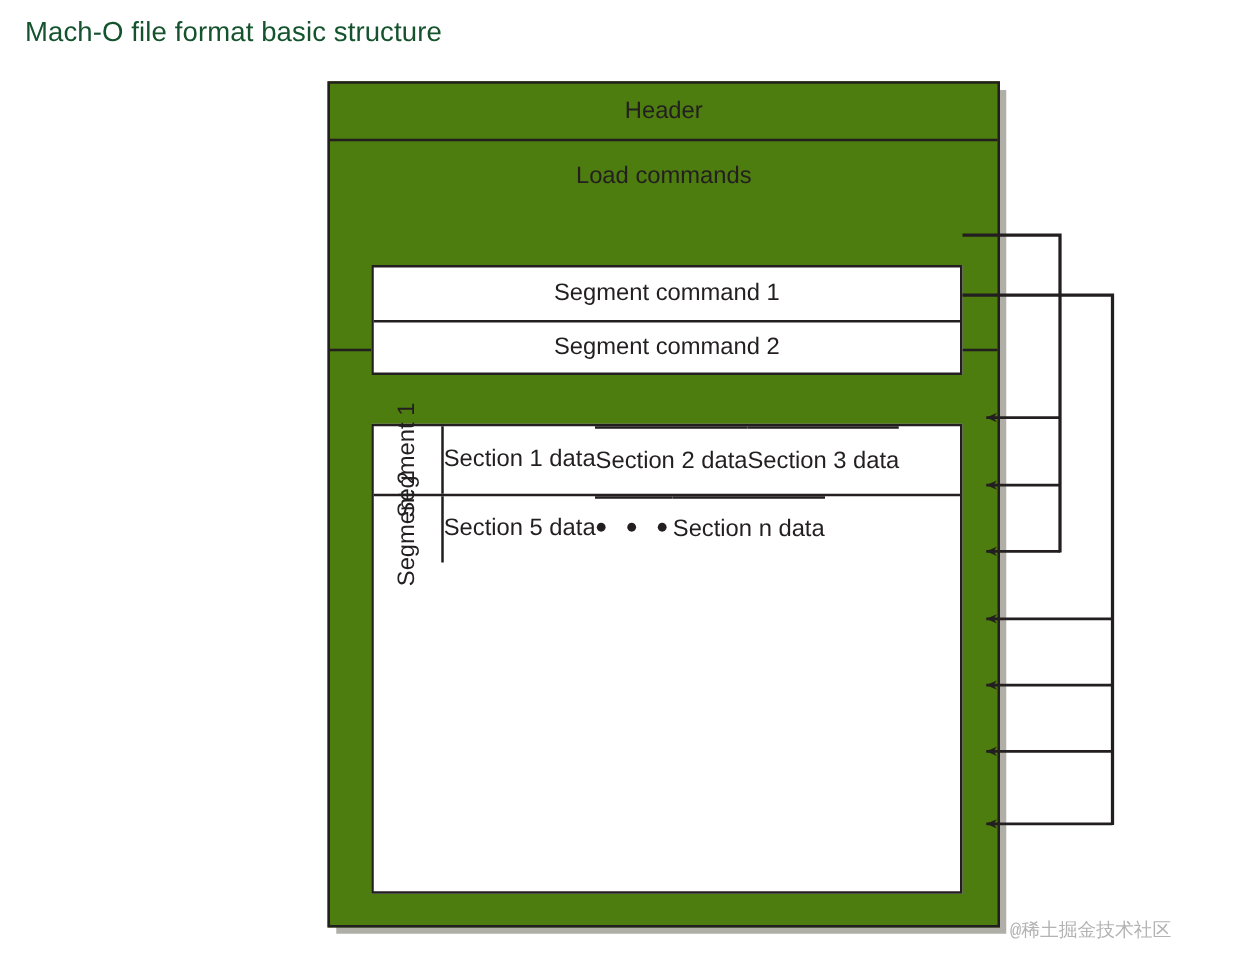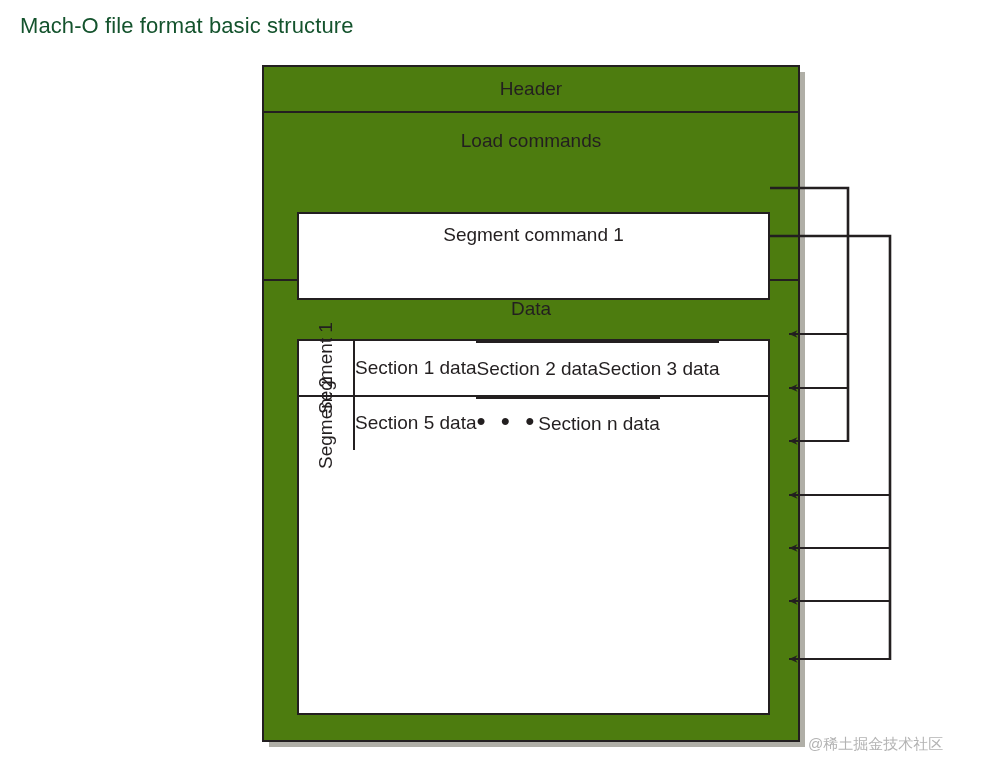--- a/index.html
+++ b/index.html
@@ -176,43 +176,43 @@
   }
 
   
   #watermark {
     position: absolute;
     left: 808px;
     top: 735px;
     font-size: 15px;
     color: #b3b3b3;
     white-space: nowrap;
-    font-family: Liberation Sans, sans-serif;
+    font-family: Liberation Mono, monospace;
   }
 </style>
 </head>
 <body>
 
 <div id="page-title">Mach-O file format basic structure</div>
 
 <div id="macho-box">
 
   <div id="header-band">
     <div class="band-label">Header</div>
   </div>
 
   <div id="loadcmd-band">
     <div id="loadcmd-title" class="band-label">Load commands</div>
     <div id="loadcmd-list">
       <div class="cmd-row">Segment command 1</div>
+      <div class="cmd-row">Segment command 2</div>
     </div>
   </div>
 
   <div id="data-band">
-    <div id="data-title" class="band-label">Data</div>
 
     <div id="segments-box">
 
       <div class="segment-group">
         <div class="segment-label">
           <span>Segment 1</span>
         </div>
         <div class="section-col">
           <div class="section-row">Section 1 data</div>
           <div class="section-row">Section 2 data</div>

